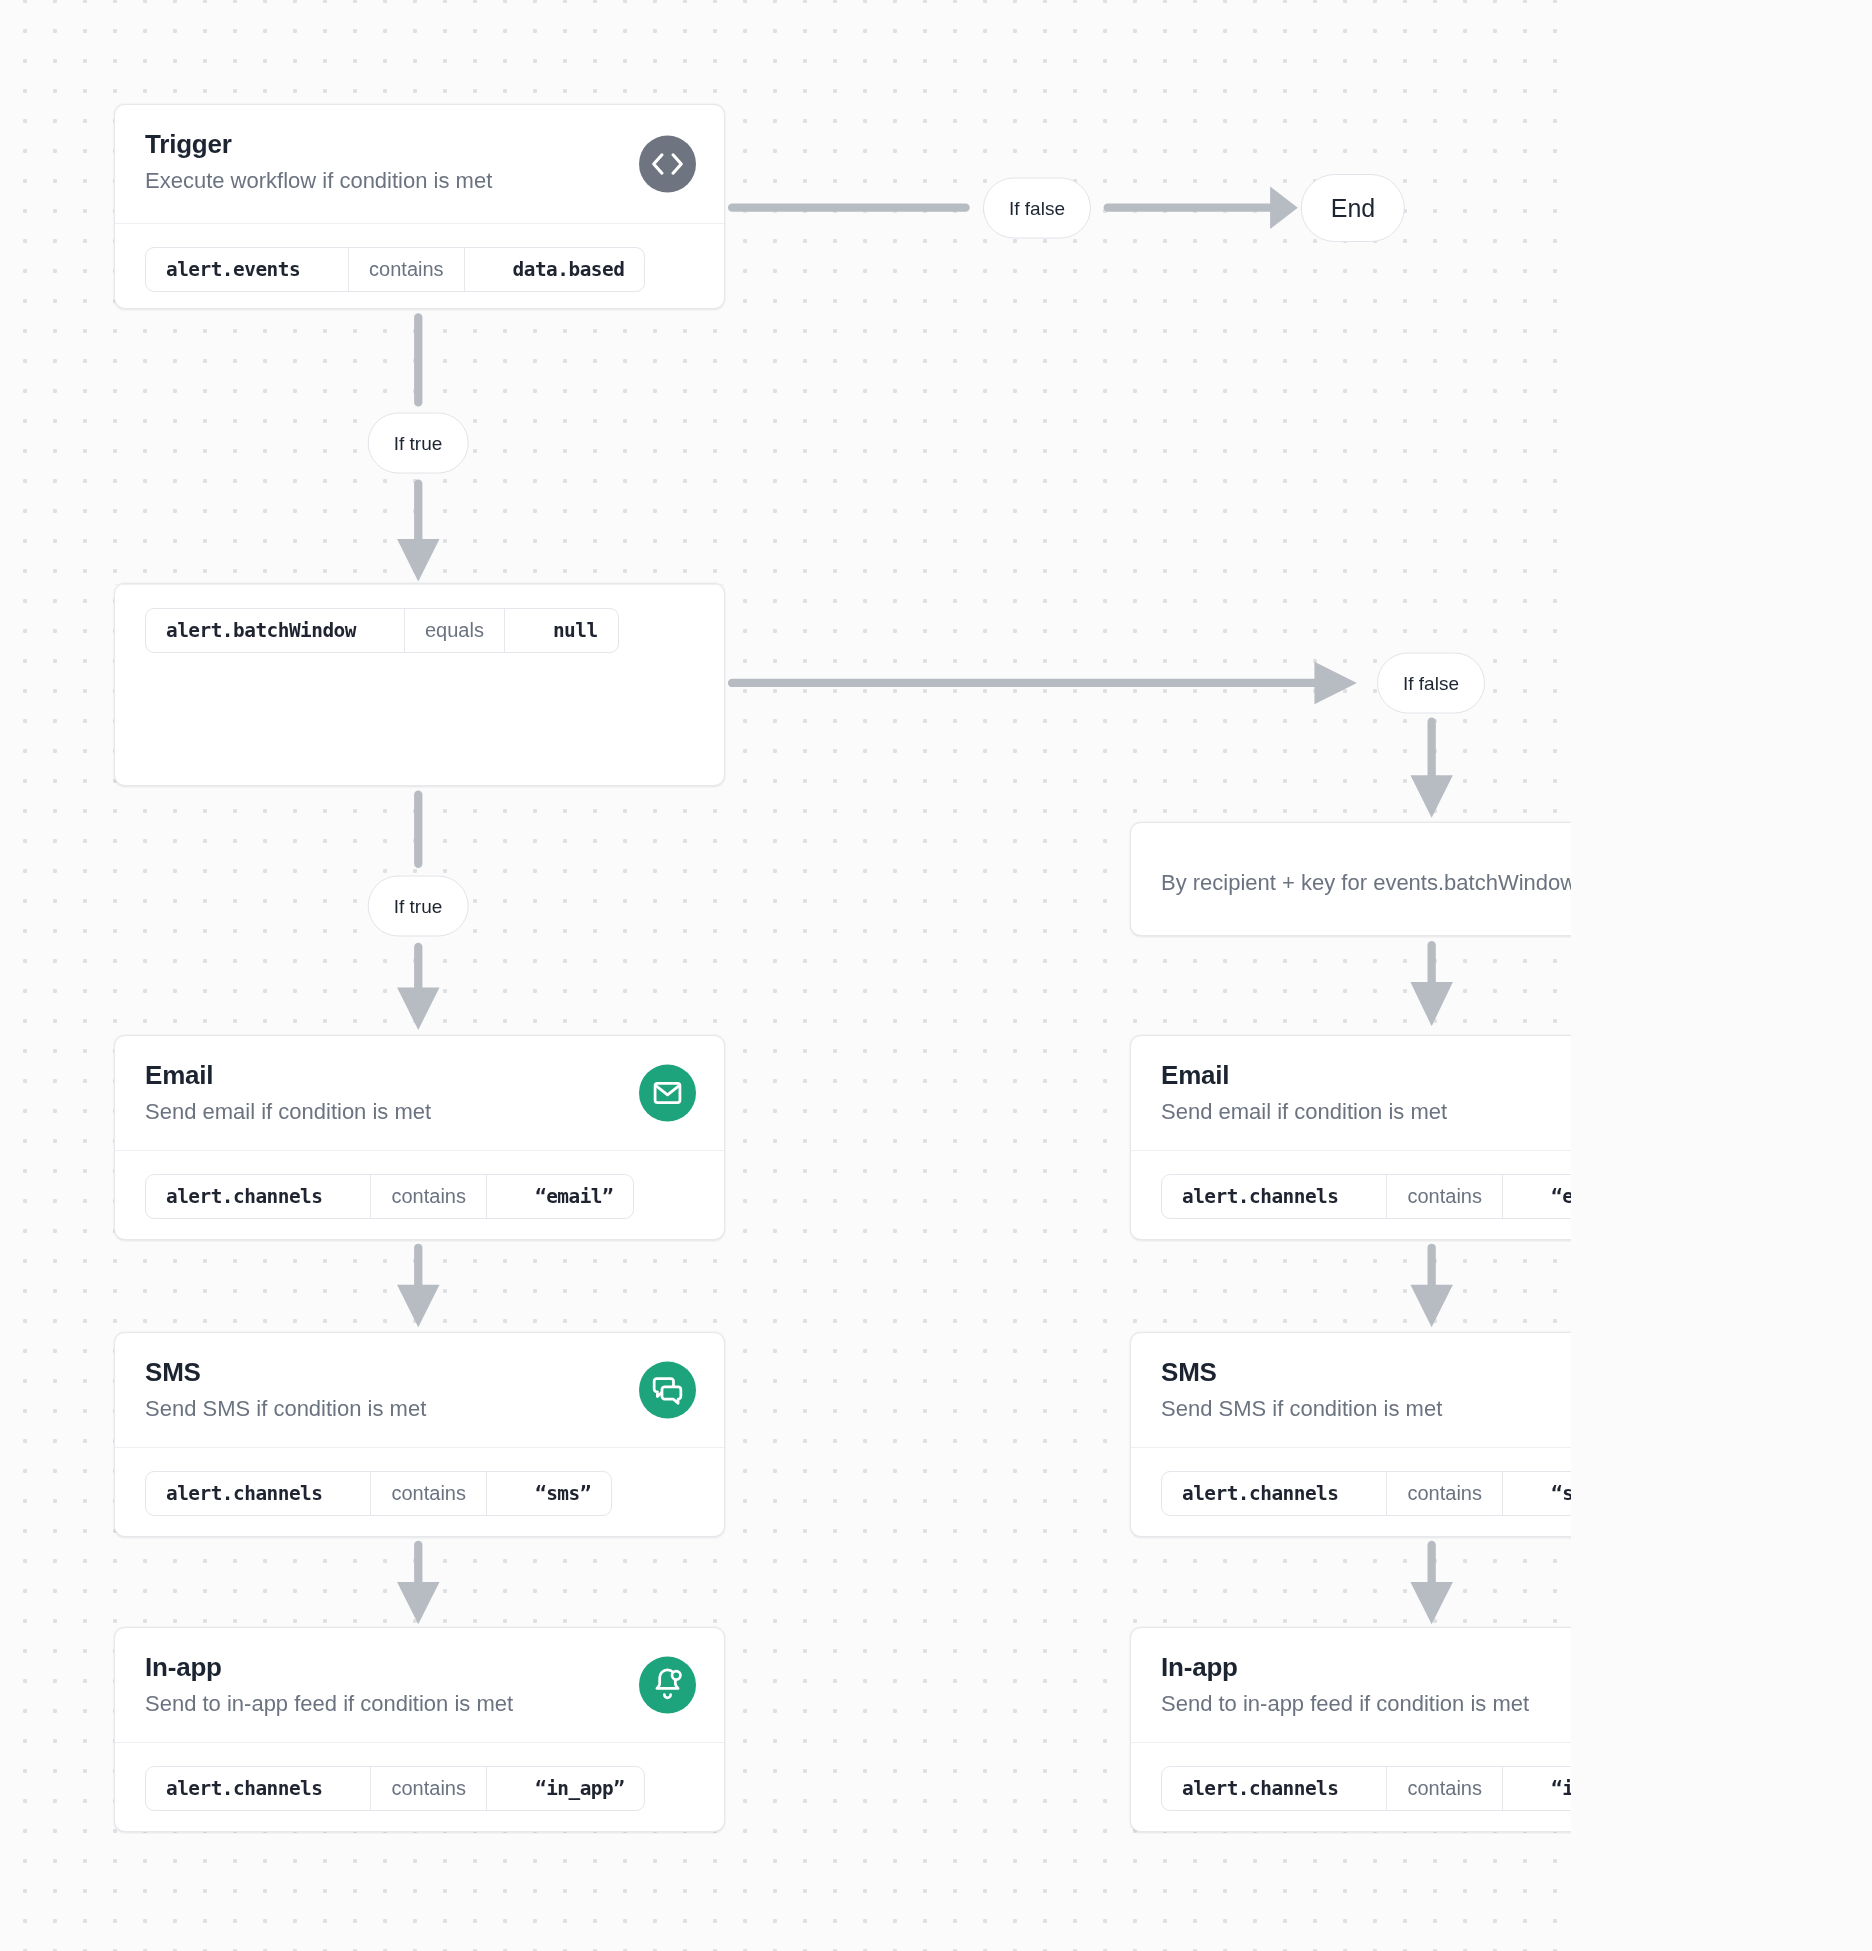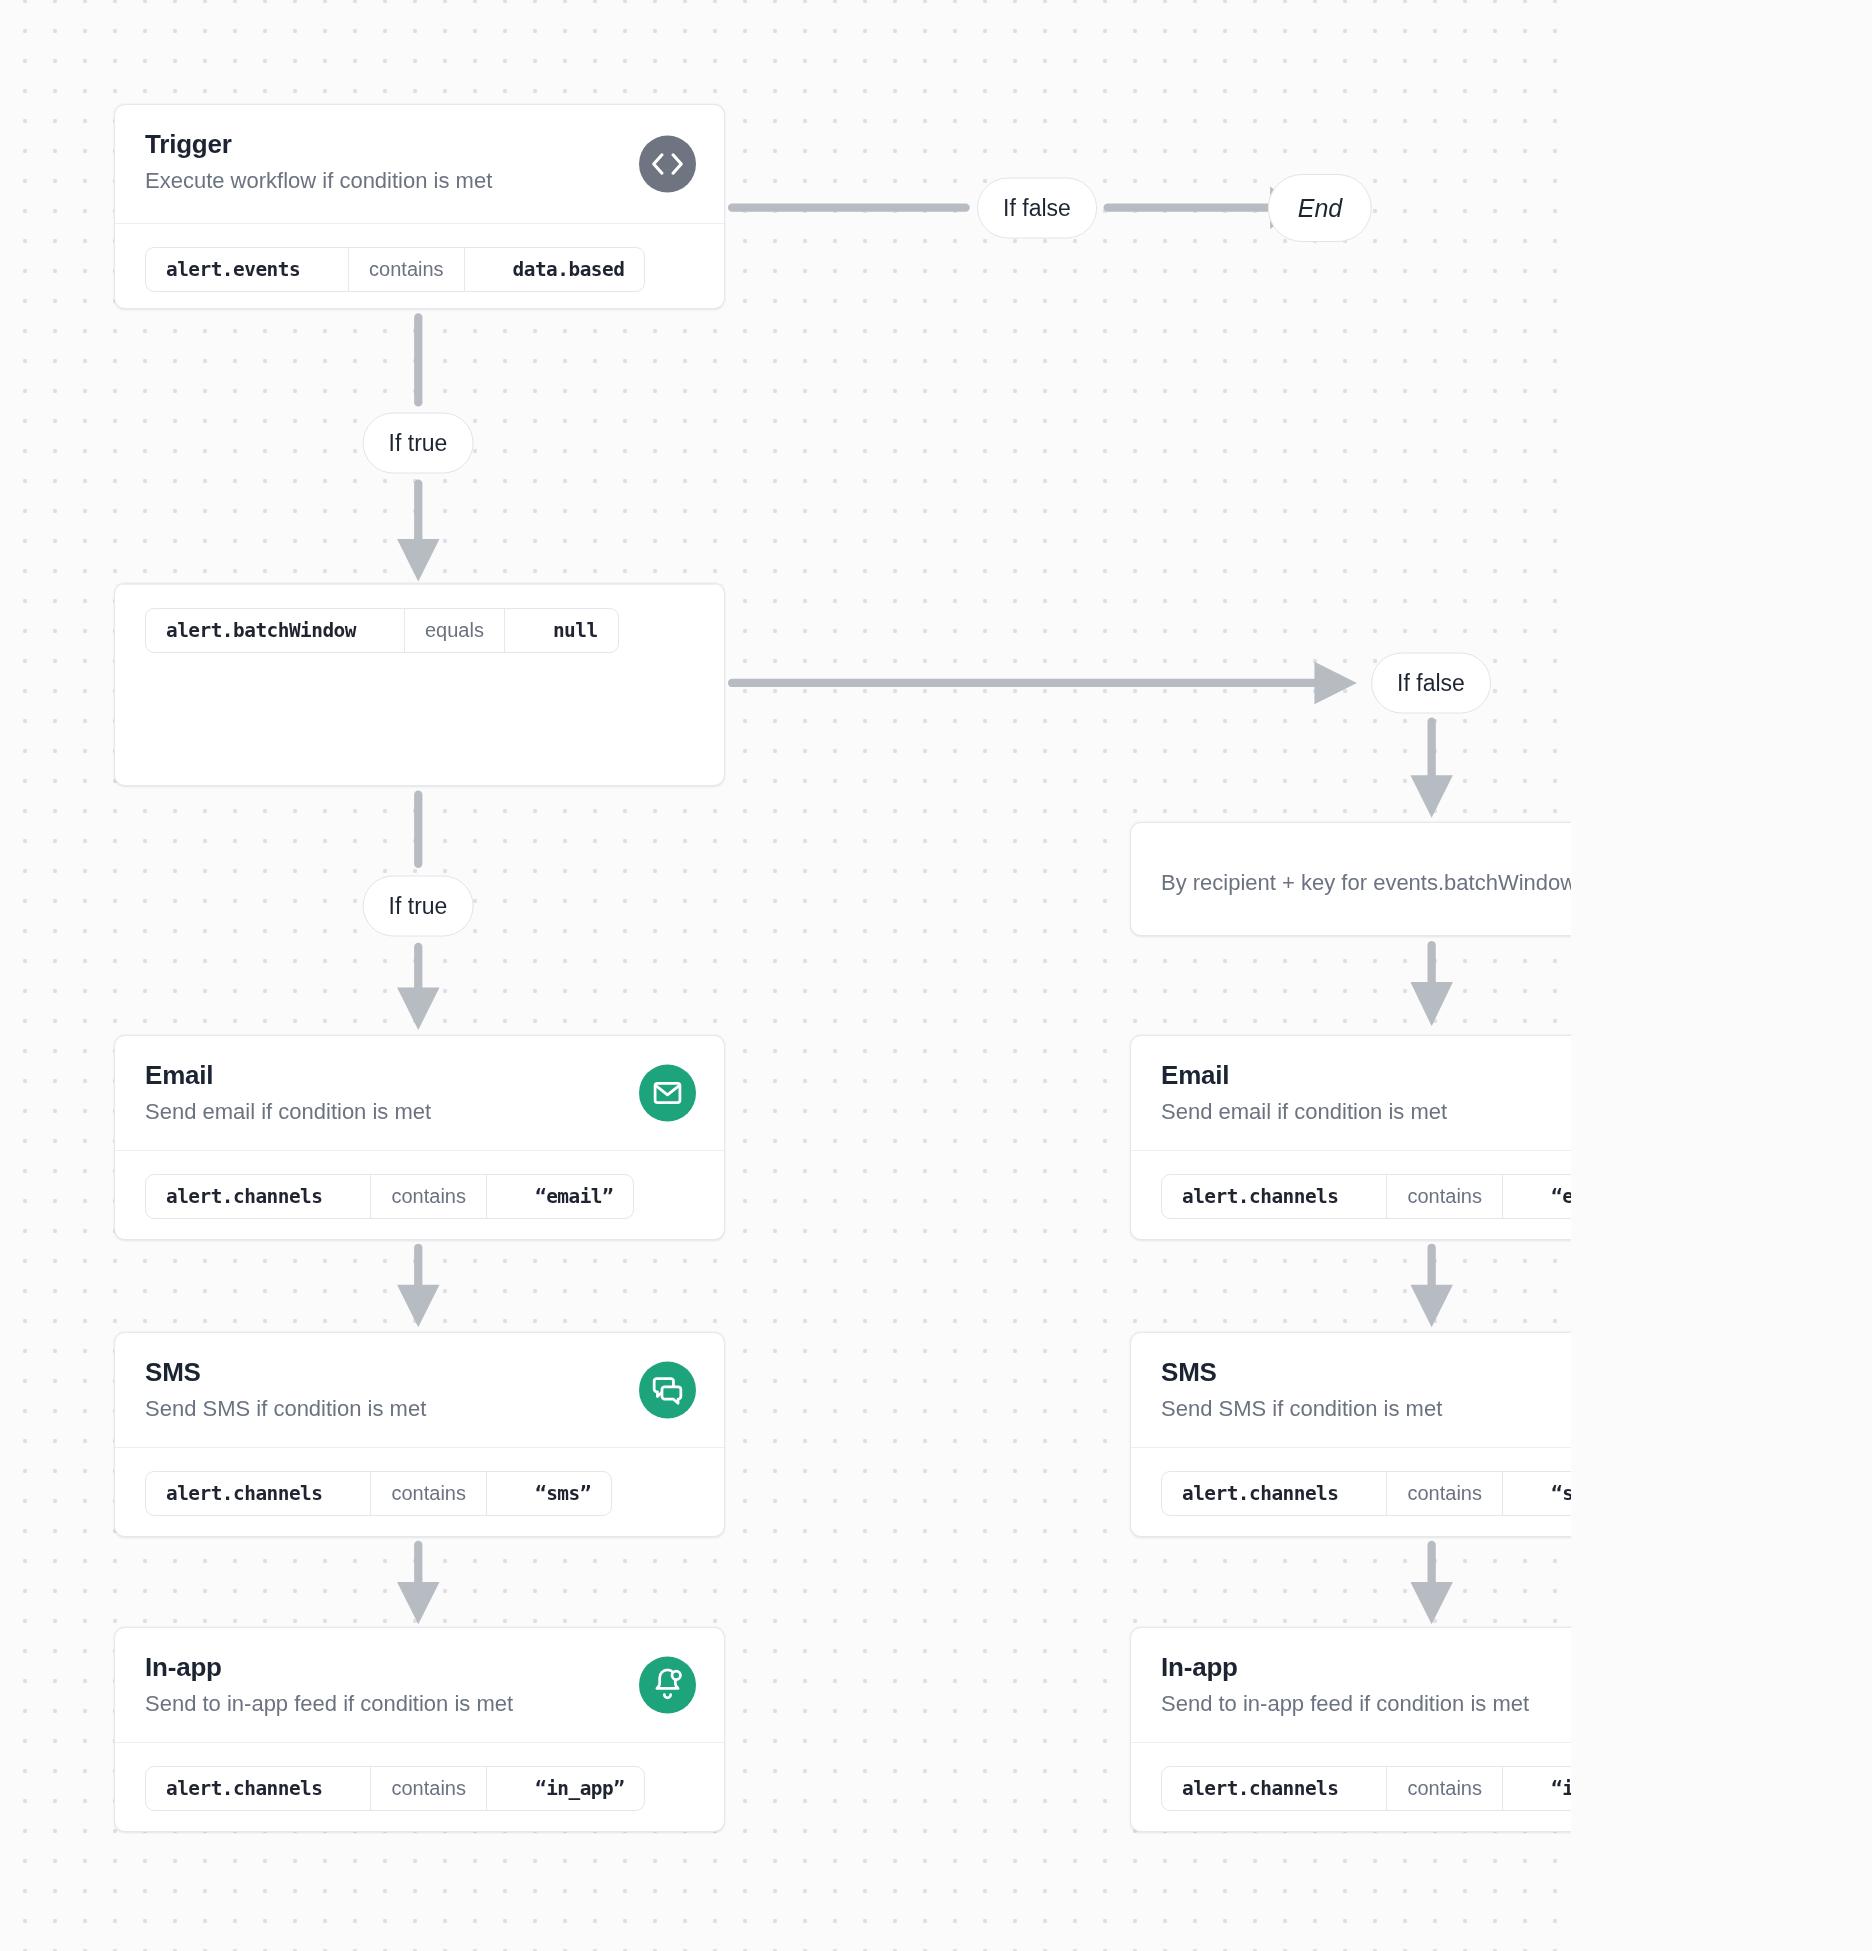--- a/index.html
+++ b/index.html
@@ -60,21 +60,21 @@
 
   .pill{
     position:absolute;
     transform:translate(-50%,-50%);
     background:#fff;
     border:1.4px solid #e1e4e9;
     border-radius:922px;
     height:61px;
     display:flex;align-items:center;justify-content:center;
     padding:0 25px;
-    font-size:23px;font-weight:500;color:#1d2532;
+    font-size:19px;font-weight:500;color:#1d2532;
     box-sizing:border-box;
     white-space:nowrap;
   }
   .pill.end{height:68px;font-size:25px;padding:0 29px;}
 </style>
 </head>
 <body>
 
 <div id="canvas">
 
@@ -293,19 +293,19 @@
     <div class="card-cond">
       <div class="chip">
         <span class="mono">alert.channels</span>
         <span class="op">contains</span>
         <span class="mono">“in_app”</span>
       </div>
     </div>
   </div>
 
   <div class="pill" style="left:1037px;top:208px;">If false</div>
-  <div class="pill end" style="left:1320px;top:208px;font-style:italic;">End</div>
+  <div class="pill end" style="left:1353px;top:208px;">End</div>
   <div class="pill" style="left:418px;top:443px;">If true</div>
   <div class="pill" style="left:1431px;top:683px;">If false</div>
   <div class="pill" style="left:418px;top:906px;">If true</div>
 
 </div>
 
 
 </body></html>

